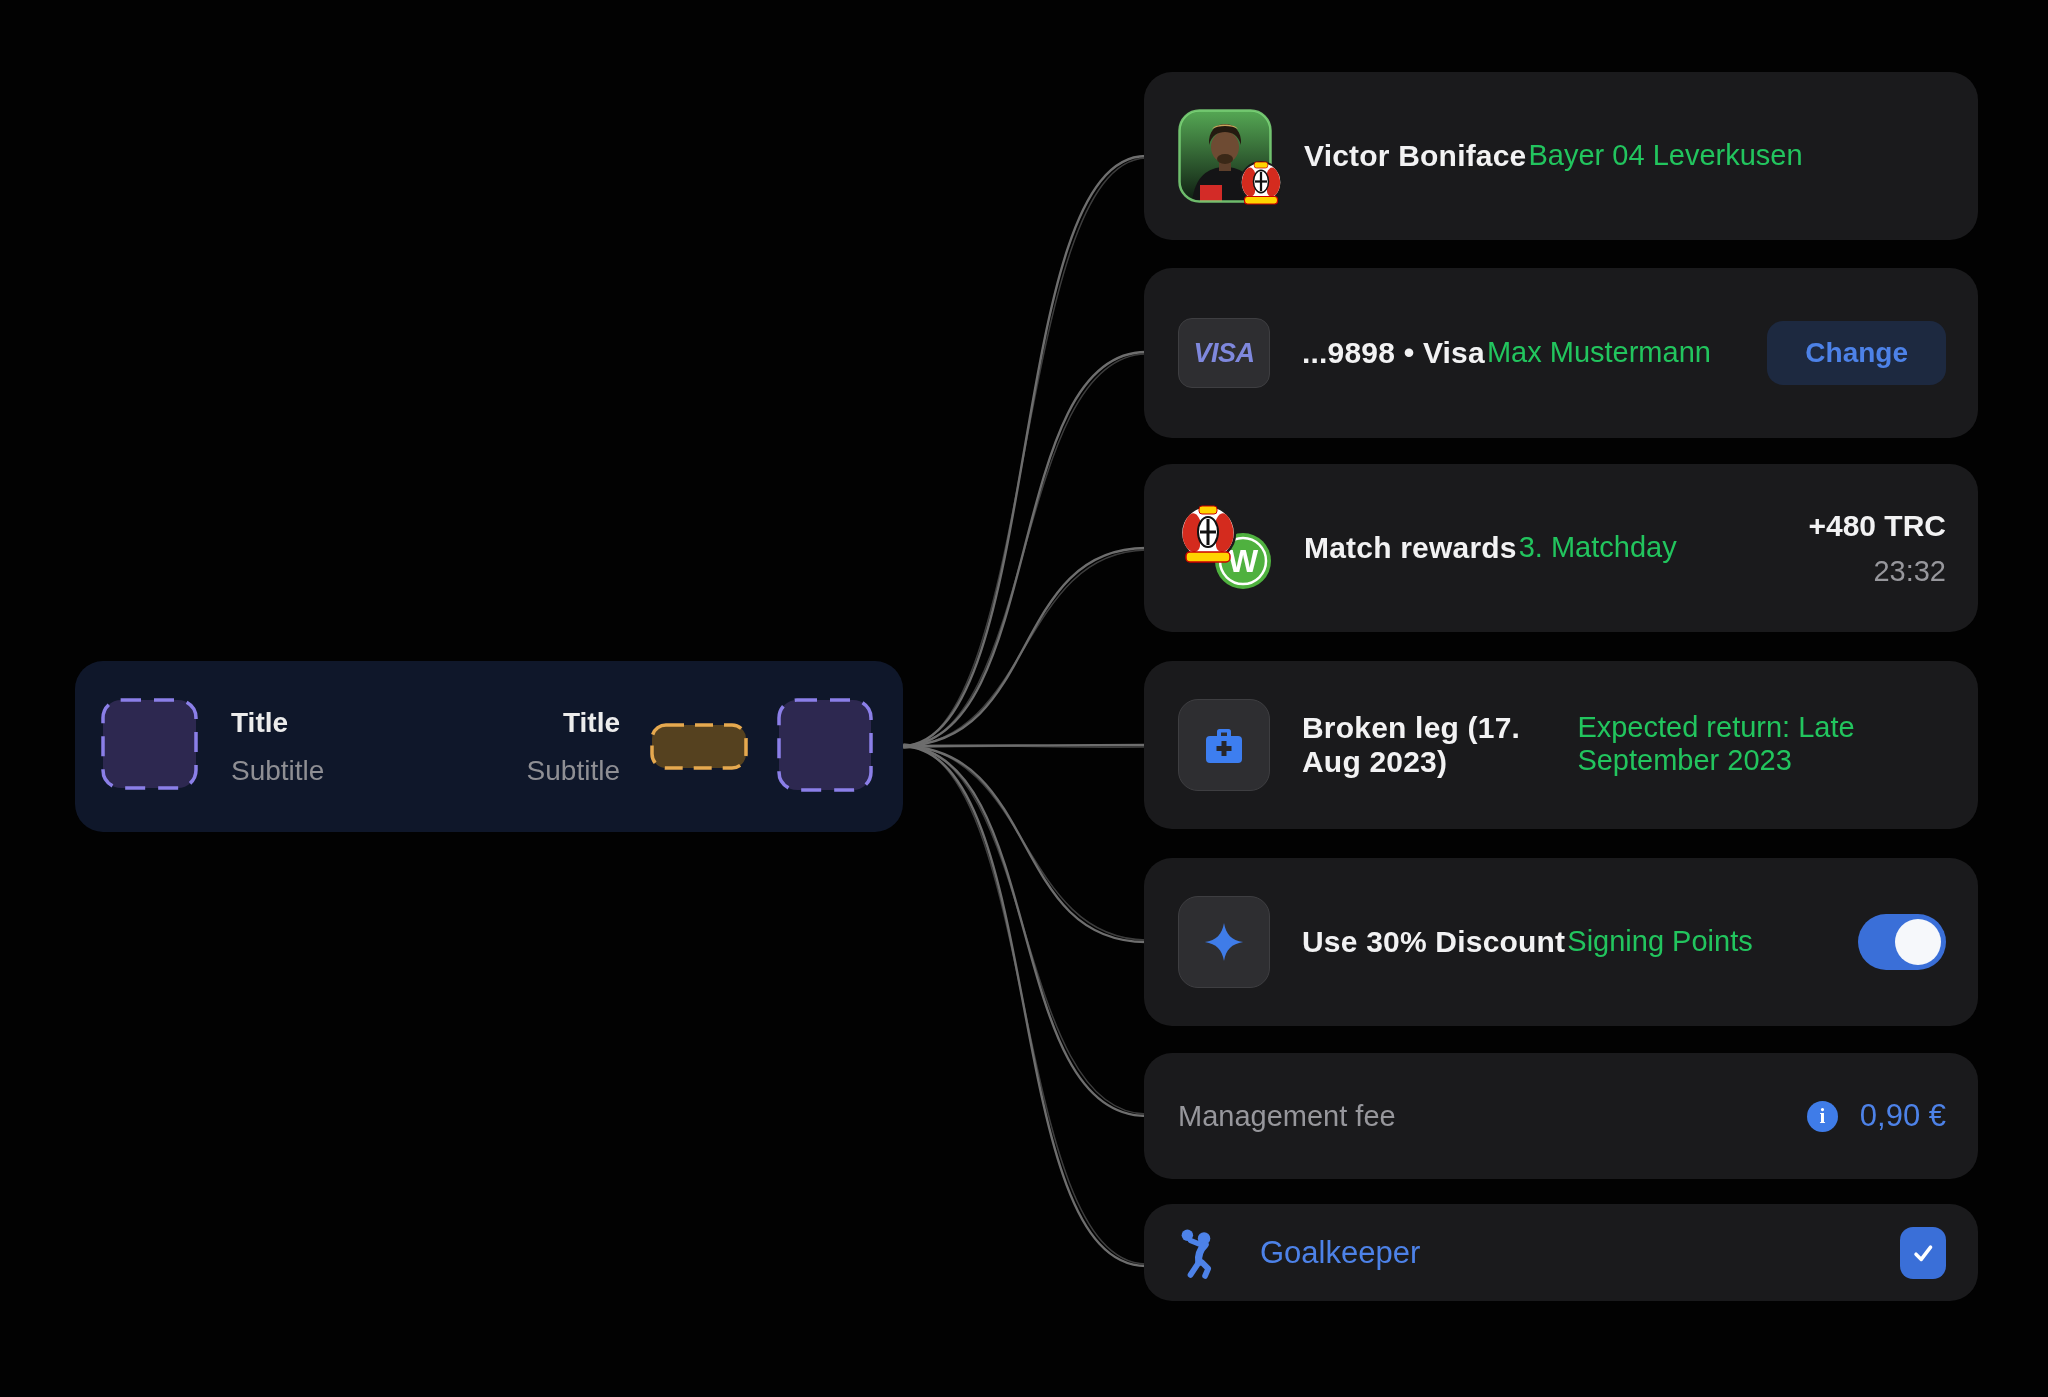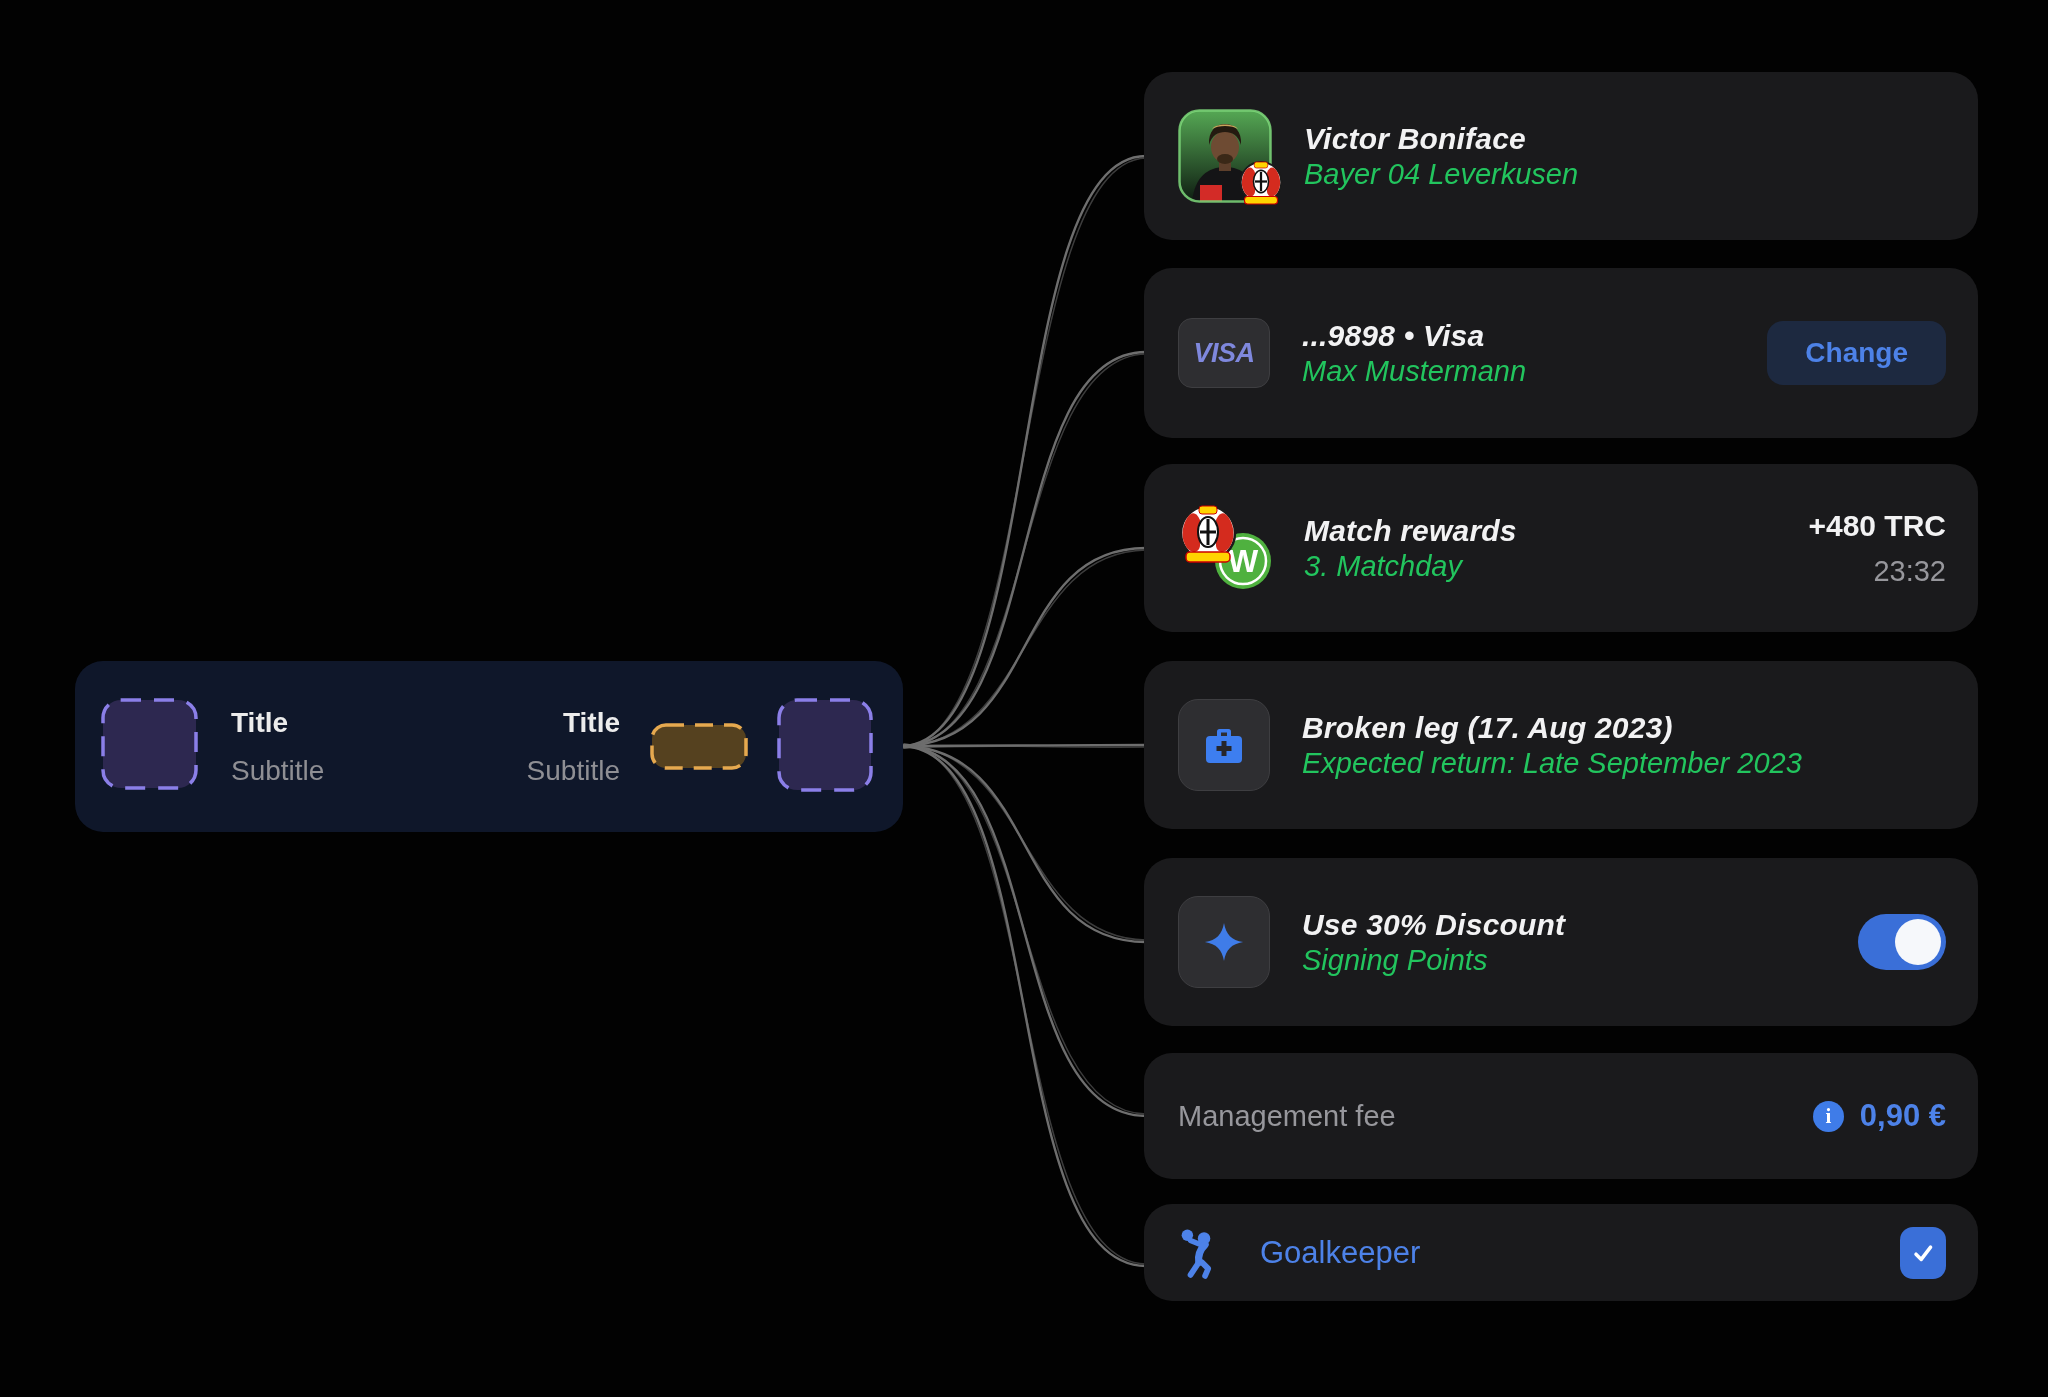--- a/index.html
+++ b/index.html
@@ -3,21 +3,21 @@
 <meta charset="utf-8">
 <style>
   html,body{margin:0;padding:0;background:#000;}
   .stage{position:relative;width:2048px;height:1397px;background:#020202;overflow:hidden;
          font-family:"Liberation Sans",sans-serif;}
   svg.connectors{position:absolute;left:0;top:0;pointer-events:none;}
 
   
   .card{position:absolute;left:1144px;width:834px;background:#1a1a1c;border-radius:28px;
         display:flex;align-items:center;padding:0 32px 0 34px;box-sizing:border-box;}
-  .tcol{display:flex;flex-direction:column;gap:2px;min-width:0;font-style:italic;}
+  .tcol{display:flex;flex-direction:row;gap:2px;min-width:0;}
   .title{font-size:30px;font-weight:700;color:#f2f2f3;letter-spacing:.2px;line-height:34px;}
   .subtitle{font-size:29px;font-weight:400;color:#22c55e;line-height:33px;}
   .rcol{margin-left:auto;display:flex;flex-direction:column;gap:12px;align-items:flex-end;text-align:right;}
   .value{font-size:30px;font-weight:700;color:#f2f2f3;line-height:34px;}
   .time{font-size:29px;color:#97979c;line-height:33px;}
 
   .icon-box{width:92px;height:92px;border-radius:20px;background:#2e2e31;border:1px solid #3e3e41;
             display:flex;align-items:center;justify-content:center;margin-right:32px;flex:none;box-sizing:border-box;}
   .visa-box{width:92px;height:70px;border-radius:14px;}
   .visa-text{font-style:italic;font-weight:700;font-size:27px;color:#7f88dd;letter-spacing:-.5px;}
@@ -44,21 +44,21 @@
   
   .checkbox{width:46px;height:52px;border-radius:13px;background:#3a6fd8;display:flex;
             align-items:center;justify-content:center;flex:none;cursor:pointer;margin-left:auto;}
 
   
   .fee-label{font-size:29px;color:#97979c;}
   .fee-right{margin-left:auto;display:flex;align-items:center;gap:16px;}
   .info-dot{width:31px;height:31px;border-radius:50%;background:#3f7ce8;color:#fff;
             font-size:21px;font-weight:700;display:flex;align-items:center;justify-content:center;
             cursor:pointer;font-family:"Liberation Serif",serif;}
-  .fee-value{font-size:31px;font-weight:700;color:#4d82e8;}
+  .fee-value{font-size:31px;font-weight:400;color:#4d82e8;margin-left:6px;}
 
   
   .gk-label{font-size:31px;font-weight:500;color:#4d82e8;margin-left:32px;}
 
   
   .spec{position:absolute;left:75px;top:661px;width:828px;height:171px;background:#0f172a;border-radius:28px;}
   .ph{position:absolute;}
   .spec-text{position:absolute;display:flex;flex-direction:column;gap:14px;}
   .spec-title{font-size:28px;font-weight:700;color:#ececec;line-height:34px;}
   .spec-sub{font-size:28px;color:#8f8f94;line-height:34px;}

